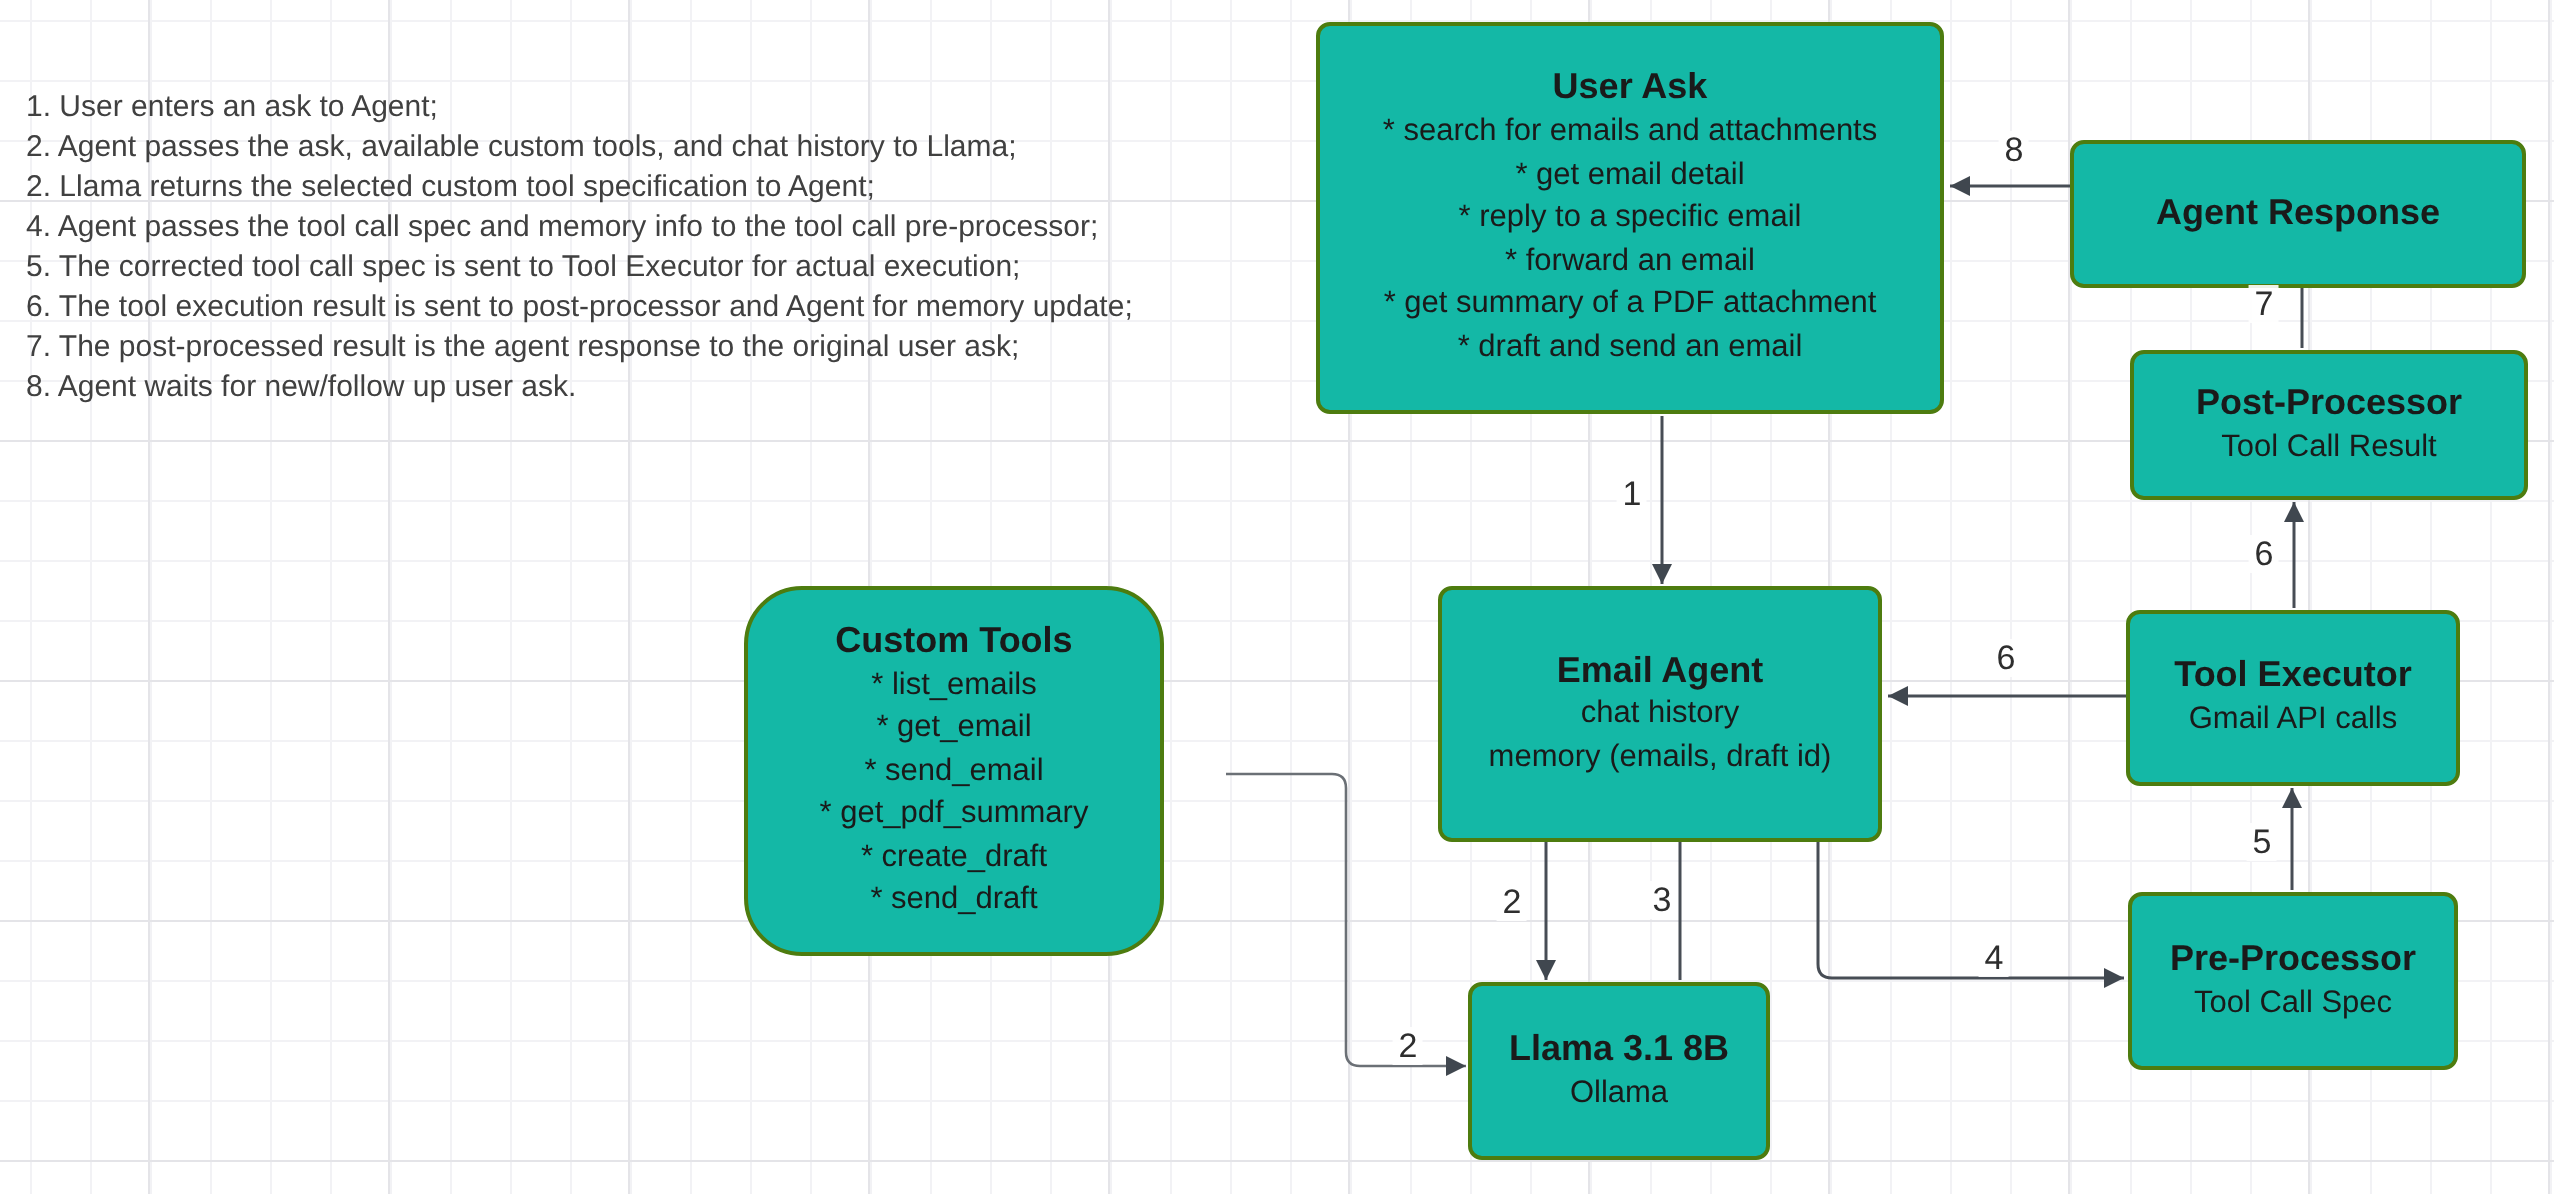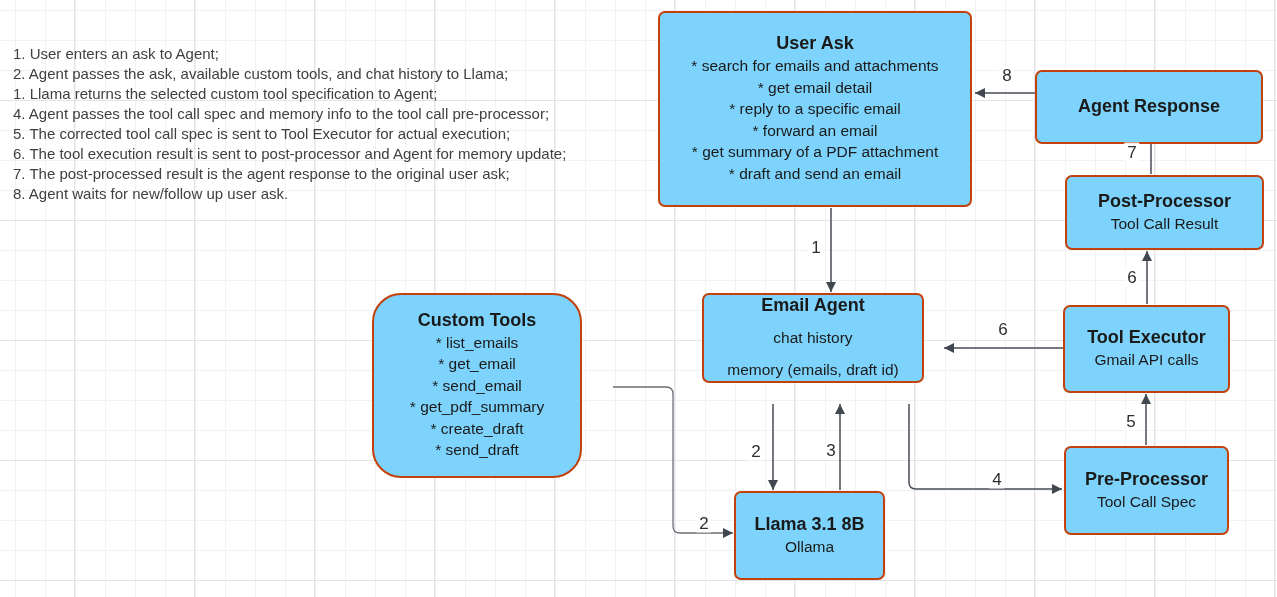--- a/index.html
+++ b/index.html
@@ -31,22 +31,22 @@
     white-space: nowrap;
   }
   svg.edges {
     position: absolute;
     left: 0; top: 0;
     width: 1277px; height: 597px;
   }
   .node {
     position: absolute;
     box-sizing: border-box;
-    background: #7dd3fc;
-    border: 2px solid #c2410c;
+    background: #14b8a6;
+    border: 2px solid #4d7c0f;
     border-radius: 7px;
     display: flex;
     flex-direction: column;
     justify-content: center;
     align-items: center;
     text-align: center;
     color: #1a1a1a;
     font-size: 15.5px;
     line-height: 21.6px;
     white-space: nowrap;
@@ -64,21 +64,21 @@
     background: rgba(255,255,255,0.9);
     padding: 0 3px;
   }
 </style>
 </head>
 <body>
 
 <div class="notes">
   <div>1. User enters an ask to Agent;</div>
   <div>2. Agent passes the ask, available custom tools, and chat history to Llama;</div>
-  <div>1. Llama returns the selected custom tool specification to Agent;</div>
+  <div>2. Llama returns the selected custom tool specification to Agent;</div>
   <div>4. Agent passes the tool call spec and memory info to the tool call pre-processor;</div>
   <div>5. The corrected tool call spec is sent to Tool Executor for actual execution;</div>
   <div>6. The tool execution result is sent to post-processor and Agent for memory update;</div>
   <div>7. The post-processed result is the agent response to the original user ask;</div>
   <div>8. Agent waits for new/follow up user ask.</div>
 </div>
 
 <svg class="edges" viewBox="0 0 1277 597">
   <defs>
     <marker id="arrow" markerUnits="userSpaceOnUse" markerWidth="12" markerHeight="12" viewBox="0 0 12 12" refX="11" refY="6" orient="auto">
@@ -116,21 +116,21 @@
 <div class="node" style="left:1065px; top:175px; width:199px; height:75px;">
   <div class="title">Post-Processor</div>
   <div>Tool Call Result</div>
 </div>
 
 <div class="node" style="left:1063px; top:305px; width:167px; height:88px;">
   <div class="title">Tool Executor</div>
   <div>Gmail API calls</div>
 </div>
 
-<div class="node" style="left:702px; top:293px; width:222px; height:90px;justify-content:space-between;">
+<div class="node" style="left:719px; top:293px; width:222px; height:128px;">
   <div class="title">Email Agent</div>
   <div>chat history</div>
   <div>memory (emails, draft id)</div>
 </div>
 
 <div class="node" style="left:372px; top:293px; width:210px; height:185px;border-radius:29px;">
   <div class="title">Custom Tools</div>
   <div>* list_emails</div>
   <div>* get_email</div>
   <div>* send_email</div>

